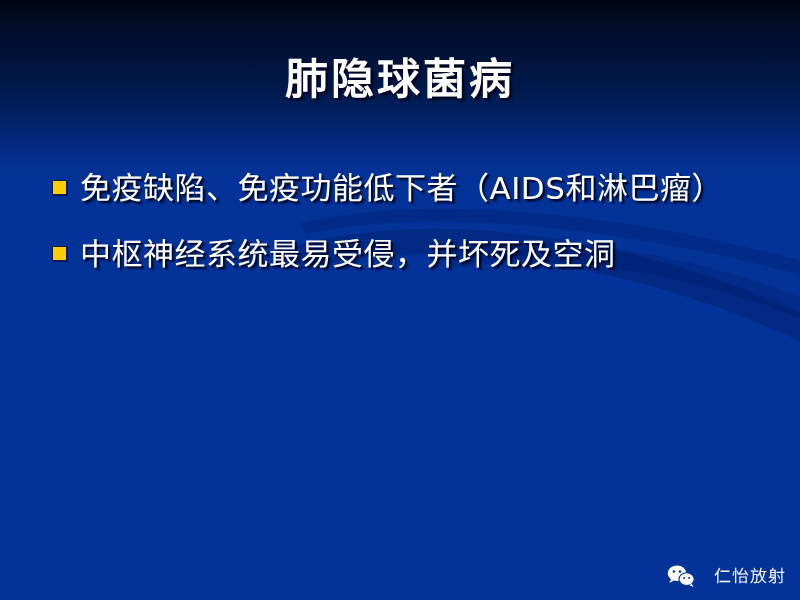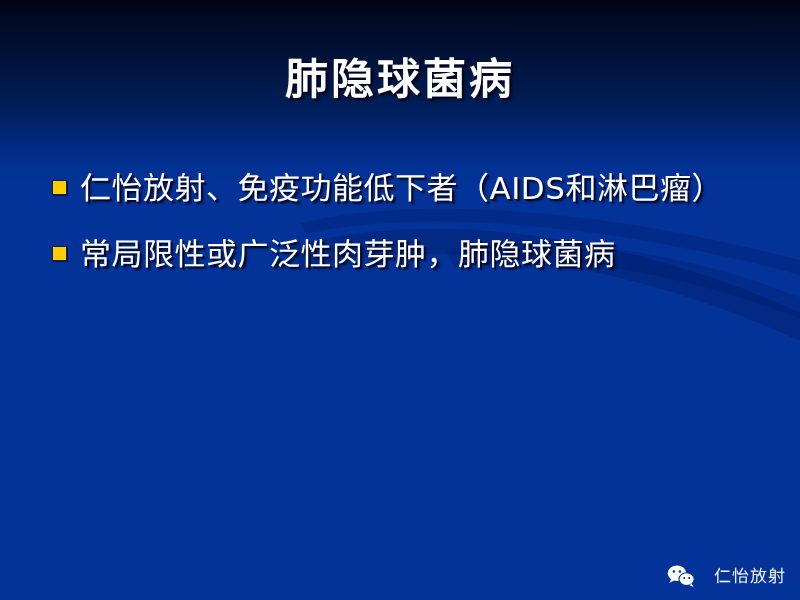--- a/index.html
+++ b/index.html
@@ -174,27 +174,27 @@
   <div class="swoosh swoosh-b"></div>
   <div class="swoosh swoosh-c"></div>
 
 
   <div id="title">肺隐球菌病</div>
 
   <div id="bullets">
 
     <div class="bullet-row">
       <span class="bullet-marker"></span>
-      <span class="bullet-text">仁怡放射、免疫功能低下者（AIDS和淋巴瘤）</span>
+      <span class="bullet-text">免疫缺陷、免疫功能低下者（AIDS和淋巴瘤）</span>
     </div>
 
 
     <div class="bullet-row">
       <span class="bullet-marker"></span>
-      <span class="bullet-text">常局限性或广泛性肉芽肿，肺隐球菌病</span>
+      <span class="bullet-text">中枢神经系统最易受侵，并坏死及空洞</span>
     </div>
 
   </div>
 
   <div id="wechat-watermark">
     <span class="wechat-glyph-wrap">
       <svg class="wechat-glyph" viewBox="0 0 28 24" xmlns="http://www.w3.org/2000/svg" aria-hidden="true">
 
         <ellipse cx="10" cy="9.2" rx="9.3" ry="7.8" fill="#ffffff"></ellipse>
         <path d="M4.4 14.6 L2.3 19.1 L7.0 16.6 Z" fill="#ffffff"></path>

